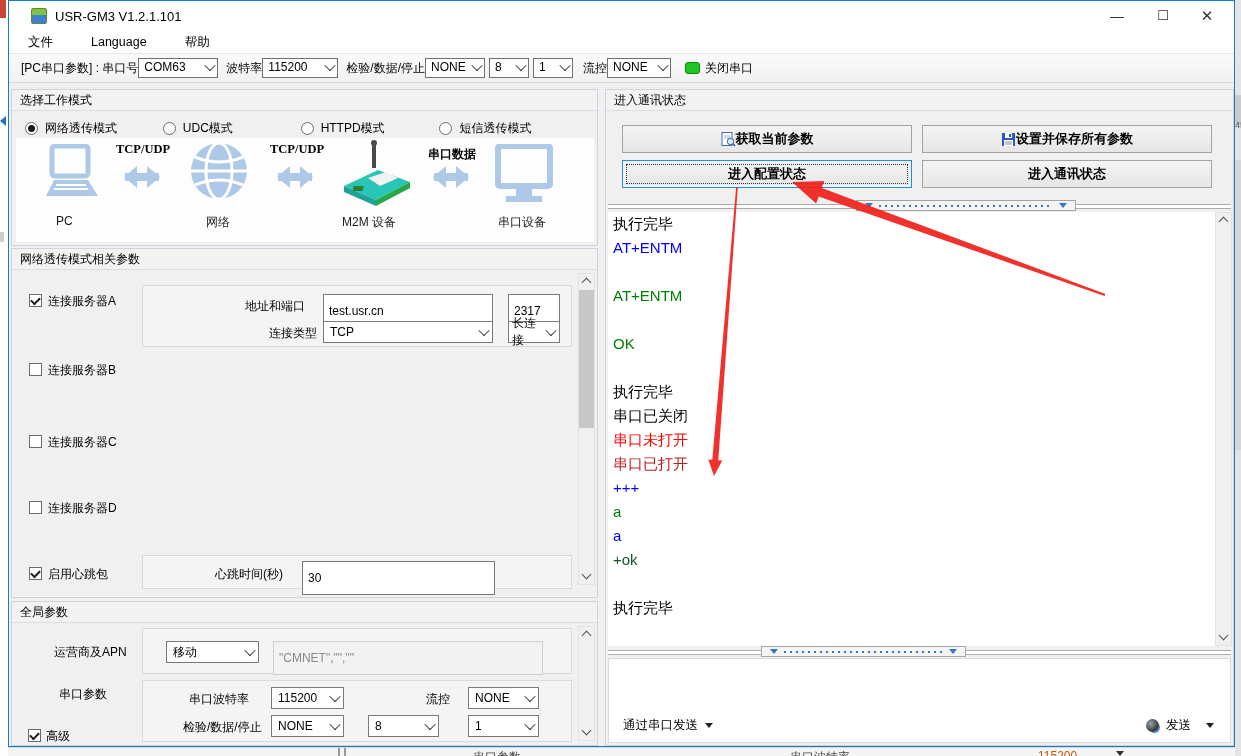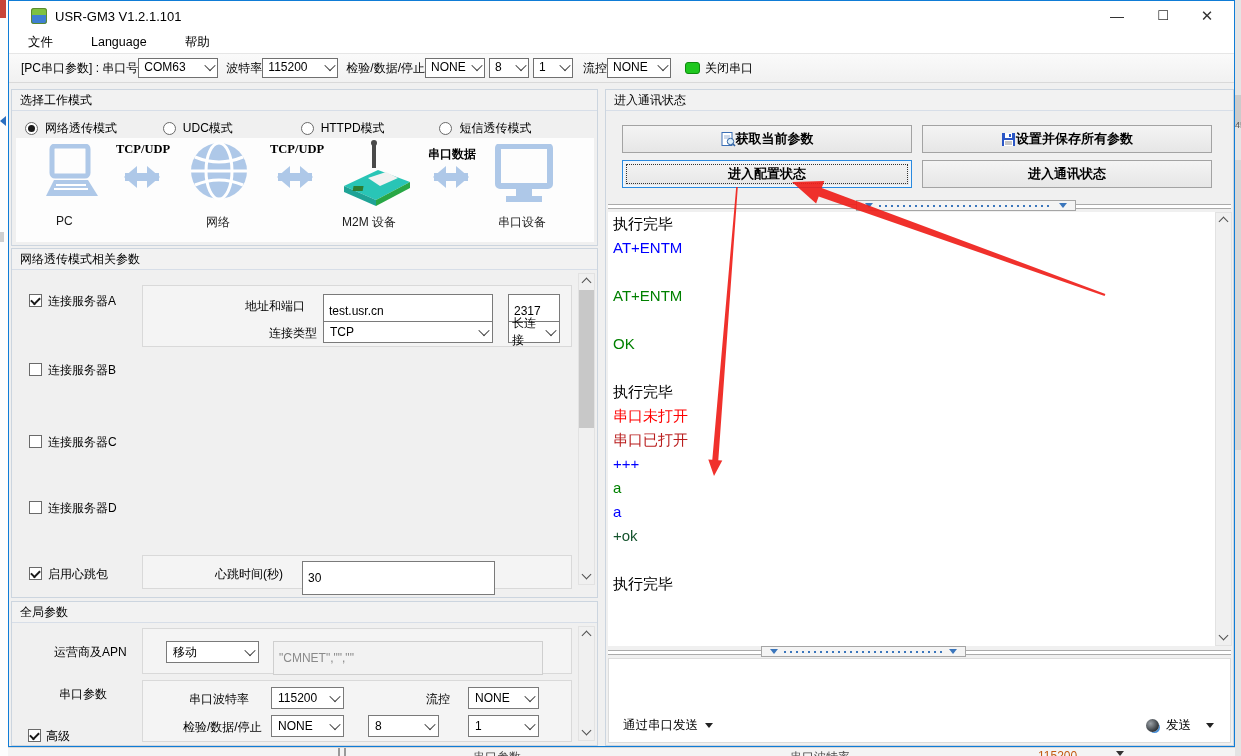--- a/index.html
+++ b/index.html
@@ -374,20 +374,21 @@
 
       <div class="logarea" id="logarea" style="left:2px;top:122px;width:608px;height:434px">
           <div class="logline" style="color: rgb(0, 0, 0);">执行完毕</div>
           <div class="logline" style="color: rgb(0, 0, 255);">AT+ENTM</div>
           <div class="logline" style="color: rgb(0, 0, 0);"> </div>
           <div class="logline" style="color: rgb(0, 128, 0);">AT+ENTM</div>
           <div class="logline" style="color: rgb(0, 0, 0);"> </div>
           <div class="logline" style="color: rgb(0, 128, 0);">OK</div>
           <div class="logline" style="color: rgb(0, 0, 0);"> </div>
           <div class="logline" style="color: rgb(0, 0, 0);">执行完毕</div>
+          <div class="logline" style="color: rgb(0, 0, 0);">串口已关闭</div>
           <div class="logline" style="color: rgb(255, 0, 0);">串口未打开</div>
           <div class="logline" style="color: #b91c1c;">串口已打开</div>
           <div class="logline" style="color: rgb(0, 0, 255);">+++</div>
           <div class="logline" style="color: rgb(0, 128, 0);">a</div>
           <div class="logline" style="color: rgb(0, 0, 255);">a</div>
           <div class="logline" style="color: #14532d;">+ok</div>
           <div class="logline" style="color: rgb(0, 0, 0);"> </div>
           <div class="logline" style="color: rgb(0, 0, 0);">执行完毕</div>
         </div>
       <div class="vscroll" style="left:609px;top:122px;height:434px">

